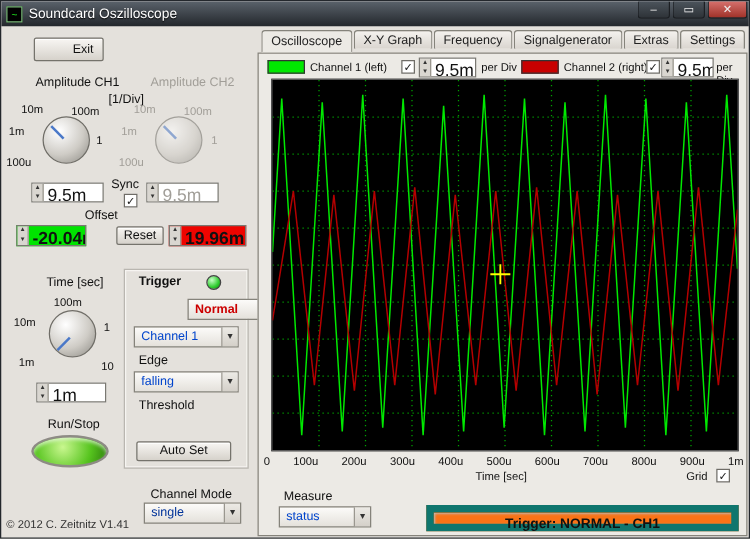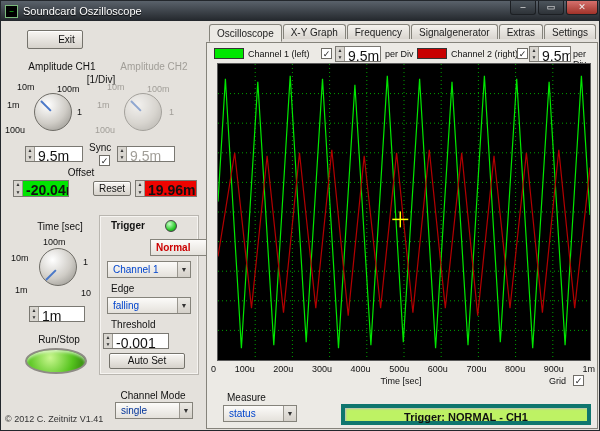--- a/index.html
+++ b/index.html
@@ -36,21 +36,21 @@
   .led{position:absolute;width:12px;height:12px;border-radius:50%;background:radial-gradient(circle at 35% 30%,#c6ffc6,#2ecc2e 60%,#0e7a0e);border:1px solid #444;}
   .oval-btn{position:absolute;border-radius:50%;background:radial-gradient(circle at 40% 35%,#c9f78f,#56c41e 60%,#2d7d0c);border:2px solid #8e8b85;box-shadow:inset 0 2px 3px rgba(255,255,255,.6);}
   .tabs{position:absolute;left:208px;top:23px;display:flex;align-items:flex-start;height:19px;}
   .tab{background:linear-gradient(#f4f2ee,#d9d5cf);border:1px solid #85837b;border-bottom:none;border-radius:3px 3px 0 0;font-size:10px;padding:2px 7px;height:15px;margin-right:1px;color:#222;}
   .tab.selected{background:#eceae5;height:18px;padding-top:3px;border-bottom:1px solid #eceae5;position:relative;z-index:3;}
   .tabpage{position:absolute;left:205px;top:41px;width:392px;height:387px;background:#eceae5;border:1px solid #85837b;}
   .swatch{position:absolute;height:11px;width:30px;border:1px solid #333;}
   .scope{position:absolute;left:216px;top:62px;width:374px;height:298px;border:1px solid #5a5a5a;background:#000;}
   .ticks{position:absolute;left:210px;top:363px;width:384px;display:flex;justify-content:space-between;font-size:9px;color:#111;}
   .gridline{stroke:#00a000;stroke-width:1;stroke-dasharray:1,3;}
-  .status-box{position:absolute;background:#bef264;border:4px solid #0f766e;box-shadow:inset 1px 1px 2px #bbb;font-size:11px;font-weight:bold;text-align:center;padding-top:3px;}
+  .status-box{position:absolute;background:#f97316;border:6px solid #0f766e;box-shadow:inset 1px 1px 2px #bbb;font-size:11px;font-weight:bold;text-align:center;padding-top:3px;}
   .copyright{position:absolute;left:4px;top:413px;font-size:9px;color:#333;}
 </style>
 </head>
 <body>
 
 <div class="window">
 
   <div class="titlebar">
     <div class="app-icon">~</div>
     <span class="title-text">Soundcard Oszilloscope</span>
@@ -149,27 +149,20 @@
   <div class="dd" style="left:106px;top:260px;width:84px;height:17px;">
     <span class="txt" style="color:#0044cc;">Channel 1</span>
     <span class="arrow">▼</span>
   </div>
   <div class="label" style="left:110px;top:282px;">Edge</div>
   <div class="dd" style="left:106px;top:296px;width:84px;height:17px;">
     <span class="txt" style="color:#0044cc;">falling</span>
     <span class="arrow">▼</span>
   </div>
   <div class="label" style="left:110px;top:318px;">Threshold</div>
-  <div class="spin" style="left:102px;top:332px;width:66px;height:16px;">
-    <div class="arr">
-        <span>▲</span>
-        <span>▼</span>
-      </div>
-    <div class="val">-0.001</div>
-  </div>
   <div class="btn" style="left:108px;top:352px;width:76px;height:16px;line-height:14px;">Auto Set</div>
 
   <div class="label center" style="left:110px;top:389px;width:84px;">Channel Mode</div>
   <div class="dd" style="left:114px;top:401px;width:78px;height:17px;">
     <span class="txt" style="color:#003399;">single</span>
     <span class="arrow">▼</span>
   </div>
 
   <div class="copyright">© 2012  C. Zeitnitz V1.41</div>
 

